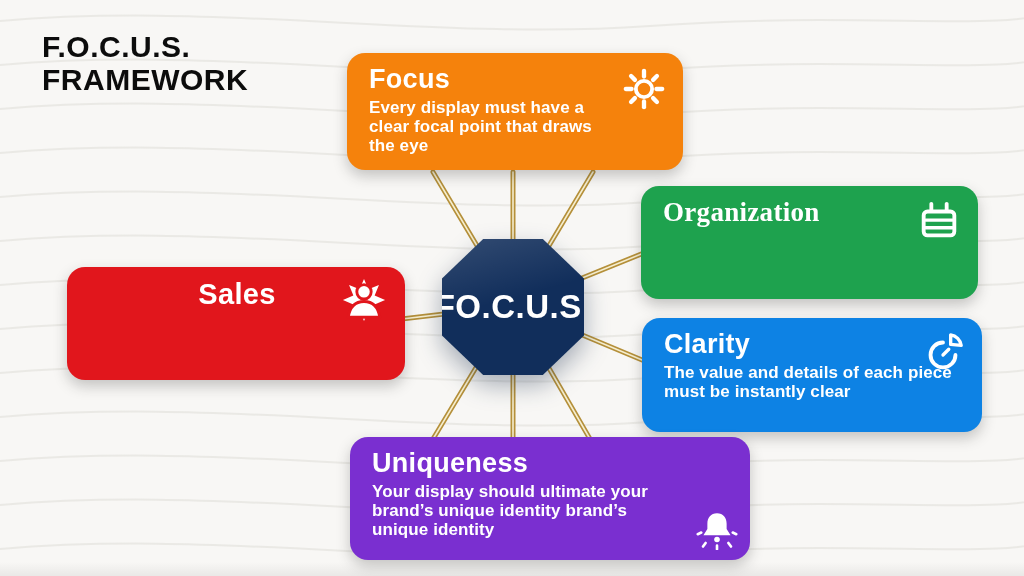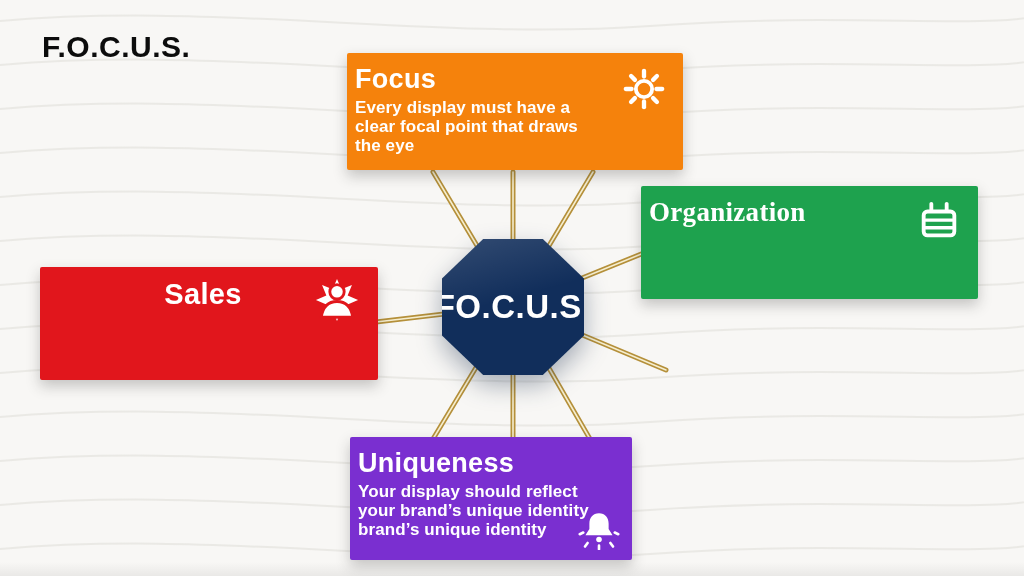--- a/index.html
+++ b/index.html
@@ -34,35 +34,35 @@
     clip-path:polygon(29% 0,71% 0,100% 29%,100% 71%,71% 100%,29% 100%,0 71%,0 29%);
     display:flex; align-items:center; justify-content:center;
     background-image:linear-gradient(165deg, rgba(255,255,255,0.14), rgba(255,255,255,0) 45%);
   }
   .octagon .center-label {
     color:#fff; font-weight:bold; font-size:33px; letter-spacing:0.5px;
   }
 
   .card {
     position:absolute; z-index:3; box-sizing:border-box;
-    border-radius:2px; color:#fff; padding:11px 20px 10px 8px;
+    border-radius:18px; color:#fff; padding:11px 20px 10px 22px;
     box-shadow:0 6px 14px rgba(40,40,40,0.25);
   }
   .card h2 { margin:0 0 3px 0; font-size:27px; line-height:1.15; letter-spacing:0.3px; }
   .card p  { margin:0; font-size:17px; line-height:1.12; font-weight:bold; letter-spacing:0.1px; }
   .card .icon { position:absolute; top:13px; right:16px; width:46px; height:46px; }
   .card .icon svg { width:100%; height:100%; display:block; }
 
   .card-focus        { left:347px; top:53px;  width:336px; height:117px; }
   .card-focus p      { max-width:252px; }
   .card-organization { left:641px; top:186px; width:337px; height:113px; }
   .card-organization p { max-width:300px; }
   .card-clarity      { left:642px; top:318px; width:340px; height:114px; }
   .card-clarity p    { max-width:306px; }
-  .card-uniqueness   { left:350px; top:437px; width:282px; height:123px; }
+  .card-uniqueness   { left:350px; top:437px; width:400px; height:123px; }
   .card-uniqueness p { max-width:308px; }
   .card-uniqueness .icon { top:auto; bottom:10px; right:12px; width:42px; height:42px; }
   .card-sales        { left:40px;  top:267px; width:338px; height:113px; text-align:center; }
   .card-sales h2     { font-size:29px; }
   .card-sales .icon  { top:10px; right:18px; }
 </style>
 </head>
 <body>
 
 <div class="stage">
@@ -80,20 +80,21 @@
       <path d="M-30 376 C 200 350, 430 394, 650 378 S 1000 386, 1060 362" fill="none" stroke="#e8e6e2" stroke-width="2" opacity="0.85"></path>
       <path d="M-30 420 C 200 394, 430 438, 650 422 S 1000 430, 1060 406" fill="none" stroke="#e8e6e2" stroke-width="2" opacity="0.85"></path>
       <path d="M-30 464 C 200 438, 430 482, 650 466 S 1000 474, 1060 450" fill="none" stroke="#e8e6e2" stroke-width="2" opacity="0.85"></path>
       <path d="M-30 508 C 200 482, 430 526, 650 510 S 1000 518, 1060 494" fill="none" stroke="#e8e6e2" stroke-width="2" opacity="0.85"></path>
       <path d="M-30 552 C 200 526, 430 570, 650 554 S 1000 562, 1060 538" fill="none" stroke="#e8e6e2" stroke-width="2" opacity="0.85"></path>
       <path d="M-30 596 C 200 570, 430 614, 650 598 S 1000 606, 1060 582" fill="none" stroke="#e8e6e2" stroke-width="2" opacity="0.85"></path>
     </svg>
 
   <h1 class="main-title">
     <span>F.O.C.U.S.</span>
+    <span>FRAMEWORK</span>
   </h1>
 
   <svg class="connectors" id="connectors" width="1024" height="576" viewBox="0 0 1024 576">
       <line x1="513" y1="306" x2="433" y2="172" stroke="#b5903a" stroke-width="5" stroke-linecap="round"></line>
       <line x1="513" y1="306" x2="433" y2="172" stroke="#f6eecf" stroke-width="1.6" stroke-linecap="round"></line>
       <line x1="513" y1="306" x2="513" y2="172" stroke="#b5903a" stroke-width="5" stroke-linecap="round"></line>
       <line x1="513" y1="306" x2="513" y2="172" stroke="#f6eecf" stroke-width="1.6" stroke-linecap="round"></line>
       <line x1="513" y1="306" x2="593" y2="172" stroke="#b5903a" stroke-width="5" stroke-linecap="round"></line>
       <line x1="513" y1="306" x2="593" y2="172" stroke="#f6eecf" stroke-width="1.6" stroke-linecap="round"></line>
       <line x1="513" y1="306" x2="666" y2="244" stroke="#b5903a" stroke-width="5" stroke-linecap="round"></line>
@@ -140,40 +141,51 @@
       <svg viewBox="0 0 48 48" fill="none" stroke="#fff" stroke-linecap="round">
         <rect x="8" y="13" width="32" height="25" rx="4" stroke-width="4"></rect>
         <line x1="16" y1="5" x2="16" y2="12" stroke-width="4"></line>
         <line x1="32" y1="5" x2="32" y2="12" stroke-width="4"></line>
         <line x1="10" y1="22" x2="38" y2="22" stroke-width="3.5"></line>
         <line x1="10" y1="30" x2="38" y2="30" stroke-width="3.5"></line>
       </svg>
     </span>
   </section>
 
+  <section class="card card-clarity" style="background-color: rgb(13, 130, 228);">
+    <h2>Clarity</h2>
+    <p>The value and details of each piece must be instantly clear</p>
+    <span class="icon">
+      <svg viewBox="0 0 48 48" fill="none" stroke="#fff" stroke-linecap="round" stroke-linejoin="round">
+        <path d="M24 12 a13 13 0 1 0 13 13" stroke-width="4"></path>
+        <path d="M24 25 L30 19" stroke-width="3.5"></path>
+        <path d="M32 14 L32 4 A13 13 0 0 1 43 15 Z" stroke-width="3.5"></path>
+      </svg>
+    </span>
+  </section>
 
   <section class="card card-uniqueness" style="background-color: rgb(122, 47, 208);">
     <h2>Uniqueness</h2>
-    <p>Your display should reflect your brand’s unique identity brand’s unique identity</p>
+    <p>Your display should ultimate your brand’s unique identity brand’s unique identity</p>
     <span class="icon">
       <svg viewBox="0 0 48 48">
         <path d="M24 6 C17 6 13 11 13 18 v6 l-4.5 7 h31 l-4.5 -7 v-6 C35 11 31 6 24 6 Z" fill="#fff"></path>
         <circle cx="24" cy="36" r="3.2" fill="#fff"></circle>
         <g stroke="#fff" stroke-width="3" stroke-linecap="round">
           <line x1="6" y1="28" x2="2" y2="30"></line>
           <line x1="42" y1="28" x2="46" y2="30"></line>
           <line x1="11" y1="40" x2="8" y2="44"></line>
           <line x1="37" y1="40" x2="40" y2="44"></line>
           <line x1="24" y1="43" x2="24" y2="47"></line>
         </g>
       </svg>
     </span>
   </section>
 
-  <section class="card card-sales" style="background-color: rgb(225, 22, 28);">
+  <section class="card card-sales" style="background-color: rgb(225, 22, 28); margin-left: 27px;">
     <h2>Sales</h2>
     <span class="icon">
       <svg viewBox="0 0 48 48">
         <polygon fill="#fff" points="24,2 28.6,12.9 39.6,8.4 35.1,19.4 46,24 35.1,28.6 39.6,39.6 28.6,35.1 24,46 19.4,35.1 8.4,39.6 12.9,28.6 2,24 12.9,19.4 8.4,8.4 19.4,12.9"></polygon>
         <circle cx="24" cy="15.5" r="7.5" fill="#fff" stroke="#e1161c" stroke-width="3"></circle>
         <path d="M7.5 42 Q10 25.5 24 25.5 Q38 25.5 40.5 42 Z" fill="#fff" stroke="#e1161c" stroke-width="3" stroke-linejoin="round"></path>
       </svg>
     </span>
   </section>
 

